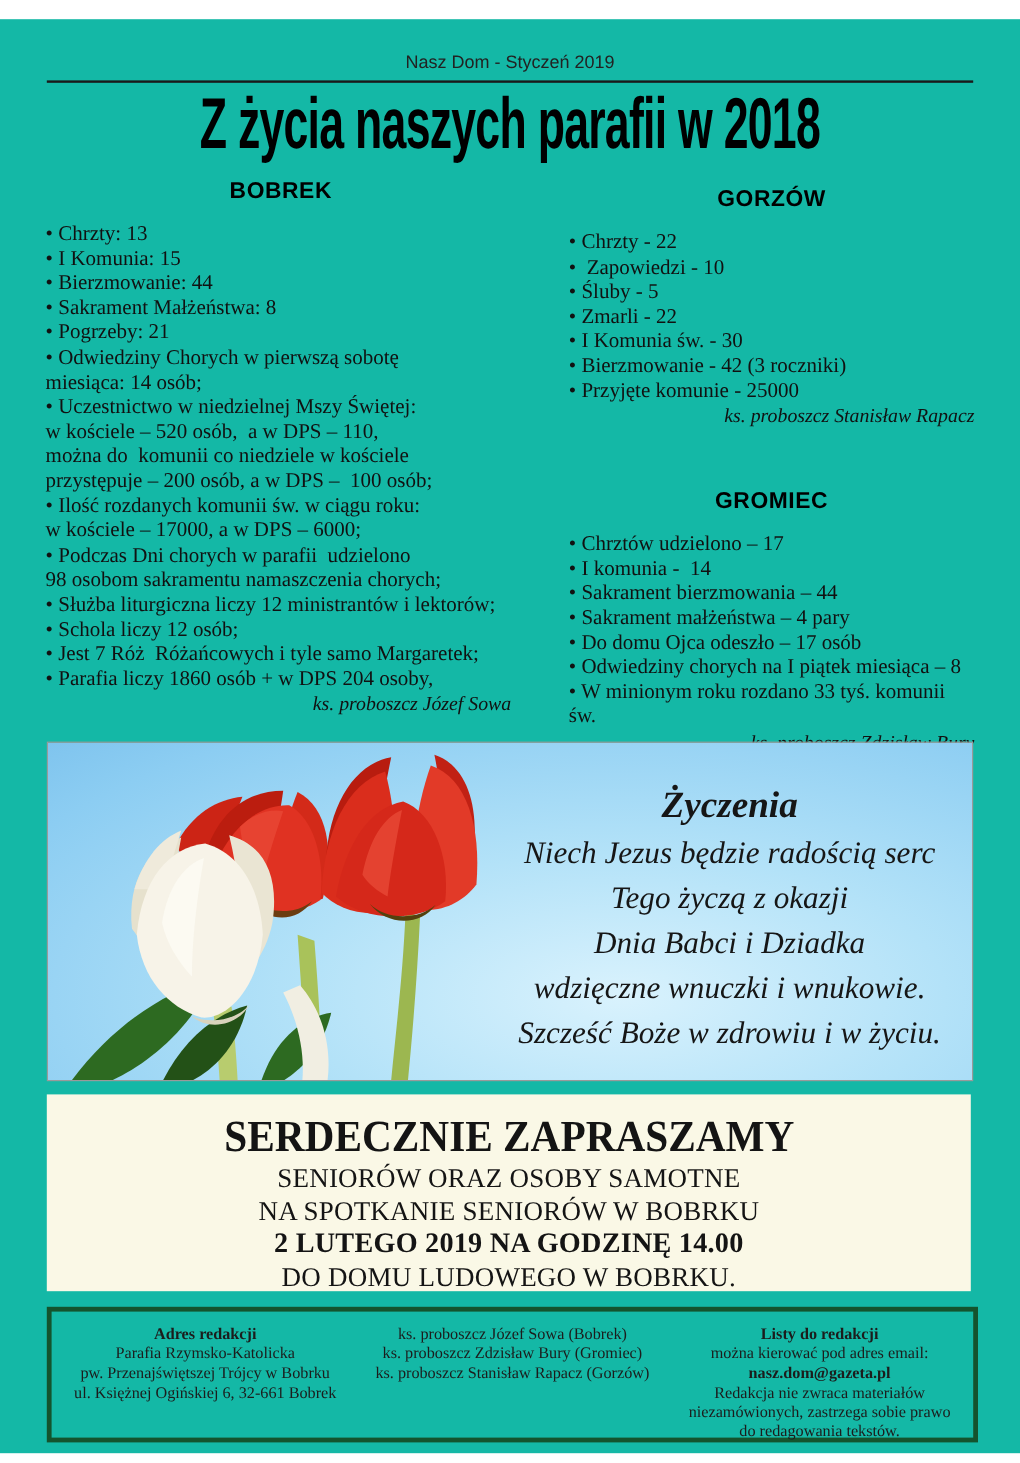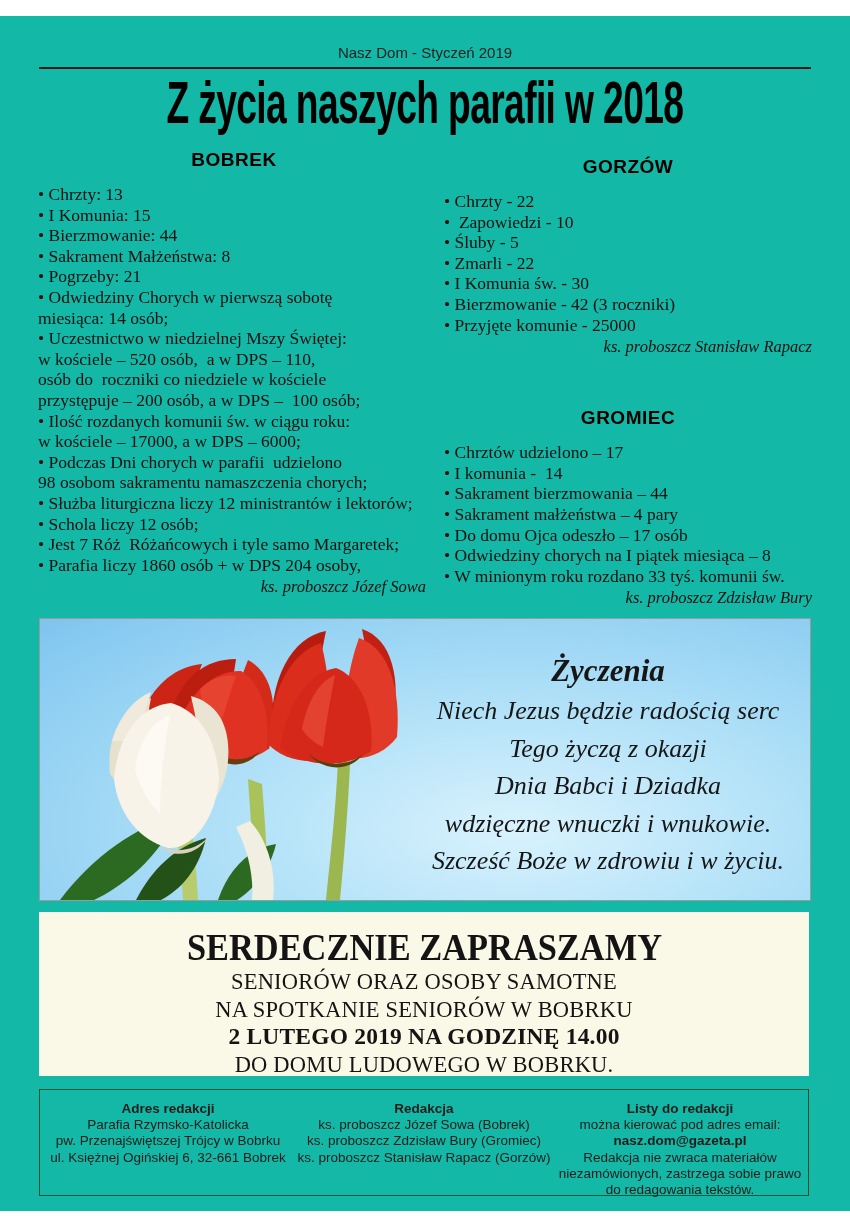--- a/index.html
+++ b/index.html
@@ -42,20 +42,21 @@
     transform:scaleX(0.62);
     transform-origin:50% 50%;
     color:#000;
   }
   
   .columns{
     display:flex;
     padding:0 38px;
     margin-top:4px;
     height:470px;
+    gap:30px;
   }
   .col-left{width:392px;}
   .col-right{flex:1;padding-left:14px;}
   .sec-heading{
     text-align:center;
     font-family:"Liberation Sans", sans-serif;
     font-weight:700;
     font-size:19px;
     letter-spacing:0.5px;
     margin:10px 0 13px 0;
@@ -131,23 +132,23 @@
   .invite-line{
     font-size:22.5px;
     line-height:27.5px;
     letter-spacing:0.2px;
   }
   .invite-line.bold{font-weight:700;font-size:23.5px;}
   
   .footer-box{
     margin:13px 39px 0 39px;
     width:768px;height:105px;
-    border:1px solid #14532d;
+    border:4px solid #14532d;
     display:flex;
-    font-family:Liberation Sans, sans-serif;
+    font-family:Liberation Serif, serif;
     font-size:13.5px;
     line-height:16.2px;
     color:#1c1c1c;
   }
   .footer-col{flex:1;text-align:center;padding-top:11px;}
   .footer-col .fheading{font-weight:700;}
   .footer-col .femail{font-weight:700;}
 </style>
 </head>
 <body>
@@ -168,21 +169,21 @@
       <div class="stats">
           <div>• Chrzty: 13</div>
           <div>• I Komunia: 15</div>
           <div>• Bierzmowanie: 44</div>
           <div>• Sakrament Małżeństwa: 8</div>
           <div>• Pogrzeby: 21</div>
           <div>• Odwiedziny Chorych w pierwszą sobotę</div>
           <div>miesiąca: 14 osób;</div>
           <div>• Uczestnictwo w niedzielnej Mszy Świętej:</div>
           <div>w kościele – 520 osób,  a w DPS – 110,</div>
-          <div>osób do  roczniki co niedziele w kościele</div>
+          <div>można do  komunii co niedziele w kościele</div>
           <div>przystępuje – 200 osób, a w DPS –  100 osób;</div>
           <div>• Ilość rozdanych komunii św. w ciągu roku:</div>
           <div>w kościele – 17000, a w DPS – 6000;</div>
           <div>• Podczas Dni chorych w parafii  udzielono</div>
           <div>98 osobom sakramentu namaszczenia chorych;</div>
           <div>• Służba liturgiczna liczy 12 ministrantów i lektorów;</div>
           <div>• Schola liczy 12 osób;</div>
           <div>• Jest 7 Róż  Różańcowych i tyle samo Margaretek;</div>
           <div>• Parafia liczy 1860 osób + w DPS 204 osoby,</div>
         </div>
@@ -285,21 +286,20 @@
   <div class="footer-box">
     <div class="footer-col">
       <div class="fheading">Adres redakcji</div>
       <div>
           <div>Parafia Rzymsko-Katolicka</div>
           <div>pw. Przenajświętszej Trójcy w Bobrku</div>
           <div>ul. Księżnej Ogińskiej 6, 32-661 Bobrek</div>
         </div>
     </div>
     <div class="footer-col">
-      <div class="fheading">Redakcja</div>
       <div>
           <div>ks. proboszcz Józef Sowa (Bobrek)</div>
           <div>ks. proboszcz Zdzisław Bury (Gromiec)</div>
           <div>ks. proboszcz Stanisław Rapacz (Gorzów)</div>
         </div>
     </div>
     <div class="footer-col">
       <div class="fheading">Listy do redakcji</div>
       <div>można kierować pod adres email:</div>
       <div class="femail">nasz.dom@gazeta.pl</div>

